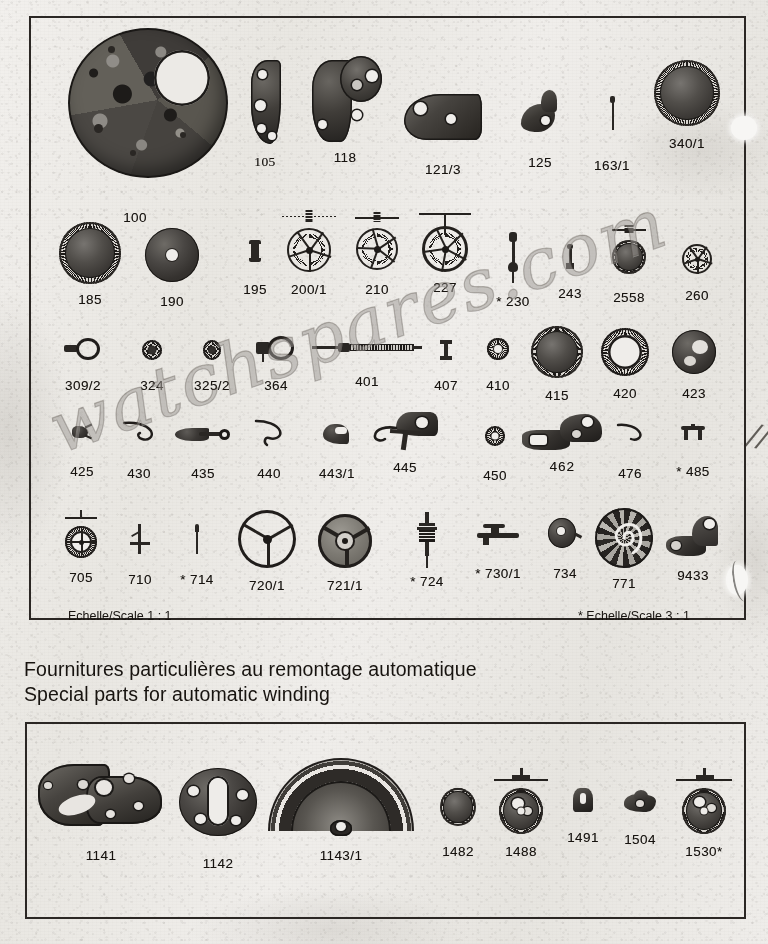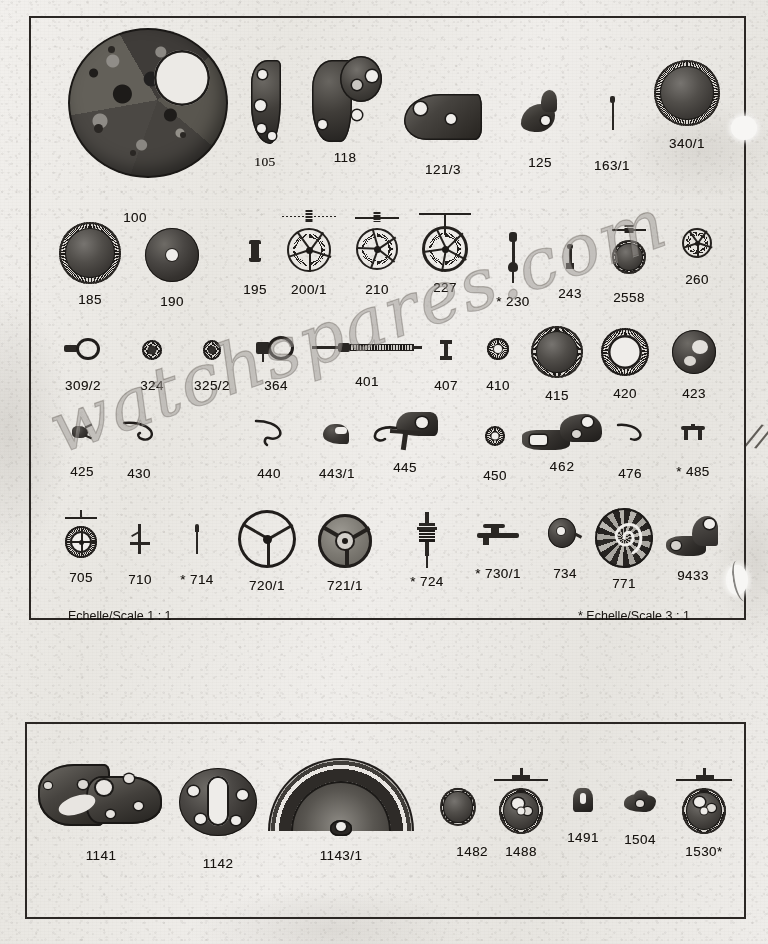--- a/index.html
+++ b/index.html
@@ -490,21 +490,21 @@
     <div class="profile" style="top:0;width:34px;height:14px;">
       <div class="axis"></div>
       <div class="stack" style="height:8px;width:9px;"></div>
     </div>
     <div class="art toothed" style="width:34px;height:34px;margin-top:18px;">
       <div class="hub" style="width:8px;height:8px;background:#3a3734;box-shadow:0 0 0 1px #1d1b19;"></div>
     </div>
     <div class="label" style="margin-top:16px;">2558</div>
   </div>
 
-  <div class="part" style="left:672px; top:228px; width:50px;">
+  <div class="part" style="left:672px; top:244px; width:50px;">
     <div class="art" style="width:30px;height:30px;">
       <div class="spoke-wheel" style="border-width:2px;"></div>
       <div class="spokes">
         <i style="transform:rotate(0deg);width:2px;"></i>
           <i style="transform:rotate(72deg);width:2px;"></i>
         <i style="transform:rotate(144deg);width:2px;"></i>
           <i style="transform:rotate(216deg);width:2px;"></i>
         <i style="transform:rotate(288deg);width:2px;"></i>
       </div>
       <div class="ctr-pin" style="width:5px;height:5px;margin:-2.5px 0 0 -2.5px;"></div>
@@ -619,20 +619,29 @@
 
   <div class="part" style="left:110px; top:420px; width:58px;">
     <div class="art" style="width:34px;height:24px;">
       <svg viewBox="0 0 34 24" width="34" height="24">
         <path d="M2 3 C12 2, 24 4, 29 11 C32 17, 26 21, 20 19 C16 18, 15 14, 18 13" fill="none" stroke="#201d1b" stroke-width="2.4" stroke-linecap="round"></path>
       </svg>
     </div>
     <div class="label" style="margin-top:22px;">430</div>
   </div>
 
+  <div class="part" style="left:172px; top:424px; width:62px;">
+    <div class="art" style="width:56px;height:20px;">
+      <div class="blob" style="left:0;top:4px;width:34px;height:13px;border-radius:60% 10% 30% 60%;"></div>
+      <div class="ink" style="left:24px;top:8px;width:24px;height:4px;border-radius:2px;"></div>
+      <div style="position:absolute;left:44px;top:5px;width:11px;height:11px;border-radius:50%;background:#1e1b19;"></div>
+      <div style="position:absolute;left:47px;top:8px;width:5px;height:5px;border-radius:50%;background:#efedea;"></div>
+    </div>
+    <div class="label" style="margin-top:22px;">435</div>
+  </div>
 
   <div class="part" style="left:240px; top:418px; width:58px;">
     <div class="art" style="width:32px;height:30px;">
       <svg viewBox="0 0 32 30" width="32" height="30">
         <path d="M3 3 C13 3, 24 6, 27 13 C29 19, 22 22, 16 20 C12 19, 10 24, 14 27" fill="none" stroke="#201d1b" stroke-width="2.5" stroke-linecap="round"></path>
       </svg>
     </div>
     <div class="label" style="margin-top:18px;">440</div>
   </div>
 
@@ -835,20 +844,24 @@
            background: linear-gradient(160deg,#575450 0%,#2f2c2a 100%);"></div>
       <div style="position:absolute;left:38px;top:3px;width:11px;height:10px;border-radius:50%;background:#efedea;box-shadow:0 0 0 1.5px #1d1b19;"></div>
       <div style="position:absolute;left:5px;top:25px;width:10px;height:9px;border-radius:50%;background:#d5d2cd;box-shadow:0 0 0 1.2px #1d1b19;"></div>
     </div>
     <div class="label" style="margin-top:8px;">9433</div>
   </div>
 
   <div class="scale-note" id="scale-left">Echelle/Scale 1 : 1</div>
   <div class="scale-note" id="scale-right">* Echelle/Scale 3 : 1</div>
 
+  <div id="headings">
+    <div>Fournitures particulières au remontage automatique</div>
+    <div>Special parts for automatic winding</div>
+  </div>
 
   <div class="frame" id="frame-bottom"></div>
 
   <div class="part" style="left:36px; top:760px; width:130px;">
     <div class="art" style="width:126px;height:68px;">
       <div class="blob" style="left:0;top:4px;width:72px;height:62px;
            border-radius: 50% 8% 16% 46% / 42% 14% 50% 48%;
            background: linear-gradient(150deg, #6f6c66 0%, #474440 42%, #27241f 100%);
            box-shadow: inset 0 0 0 2px #1a1816;"></div>
       <div class="blob" style="left:48px;top:16px;width:76px;height:48px;
@@ -899,21 +912,21 @@
            background:#2b2825; box-shadow: inset 0 0 0 1.5px #171513;"></div>
       <div style="position:absolute;left:68px;top:64px;width:10px;height:9px;border-radius:50%;background:#eeece9;box-shadow:0 0 0 1.5px #1d1b19;"></div>
     </div>
     <div class="label" style="margin-top:12px;">1143/1</div>
   </div>
 
   <div class="part" style="left:428px; top:788px; width:60px;">
     <div class="art toothed" style="width:36px;height:38px;">
       <div class="hub" style="width:9px;height:9px;background:#eeece9;"></div>
     </div>
-    <div class="label" style="margin-top:18px;text-align:right;">1482</div>
+    <div class="label" style="margin-top:18px;">1482</div>
   </div>
 
   <div class="part" style="left:488px; top:772px; width:66px;">
     <div class="profile" style="top:0;width:54px;height:14px;">
       <div class="axis"></div>
       <div class="ink" style="left:50%;top:-4px;width:3px;height:8px;margin-left:-1.5px;"></div>
       <div class="ink" style="left:18px;top:3px;width:18px;height:5px;"></div>
     </div>
     <div class="art toothed" style="width:44px;height:46px;margin-top:16px;">
       <div style="position:absolute;left:13px;top:10px;width:12px;height:11px;border-radius:50%;background:#eeece9;box-shadow:0 0 0 1.5px #1d1b19;z-index:2;"></div>

